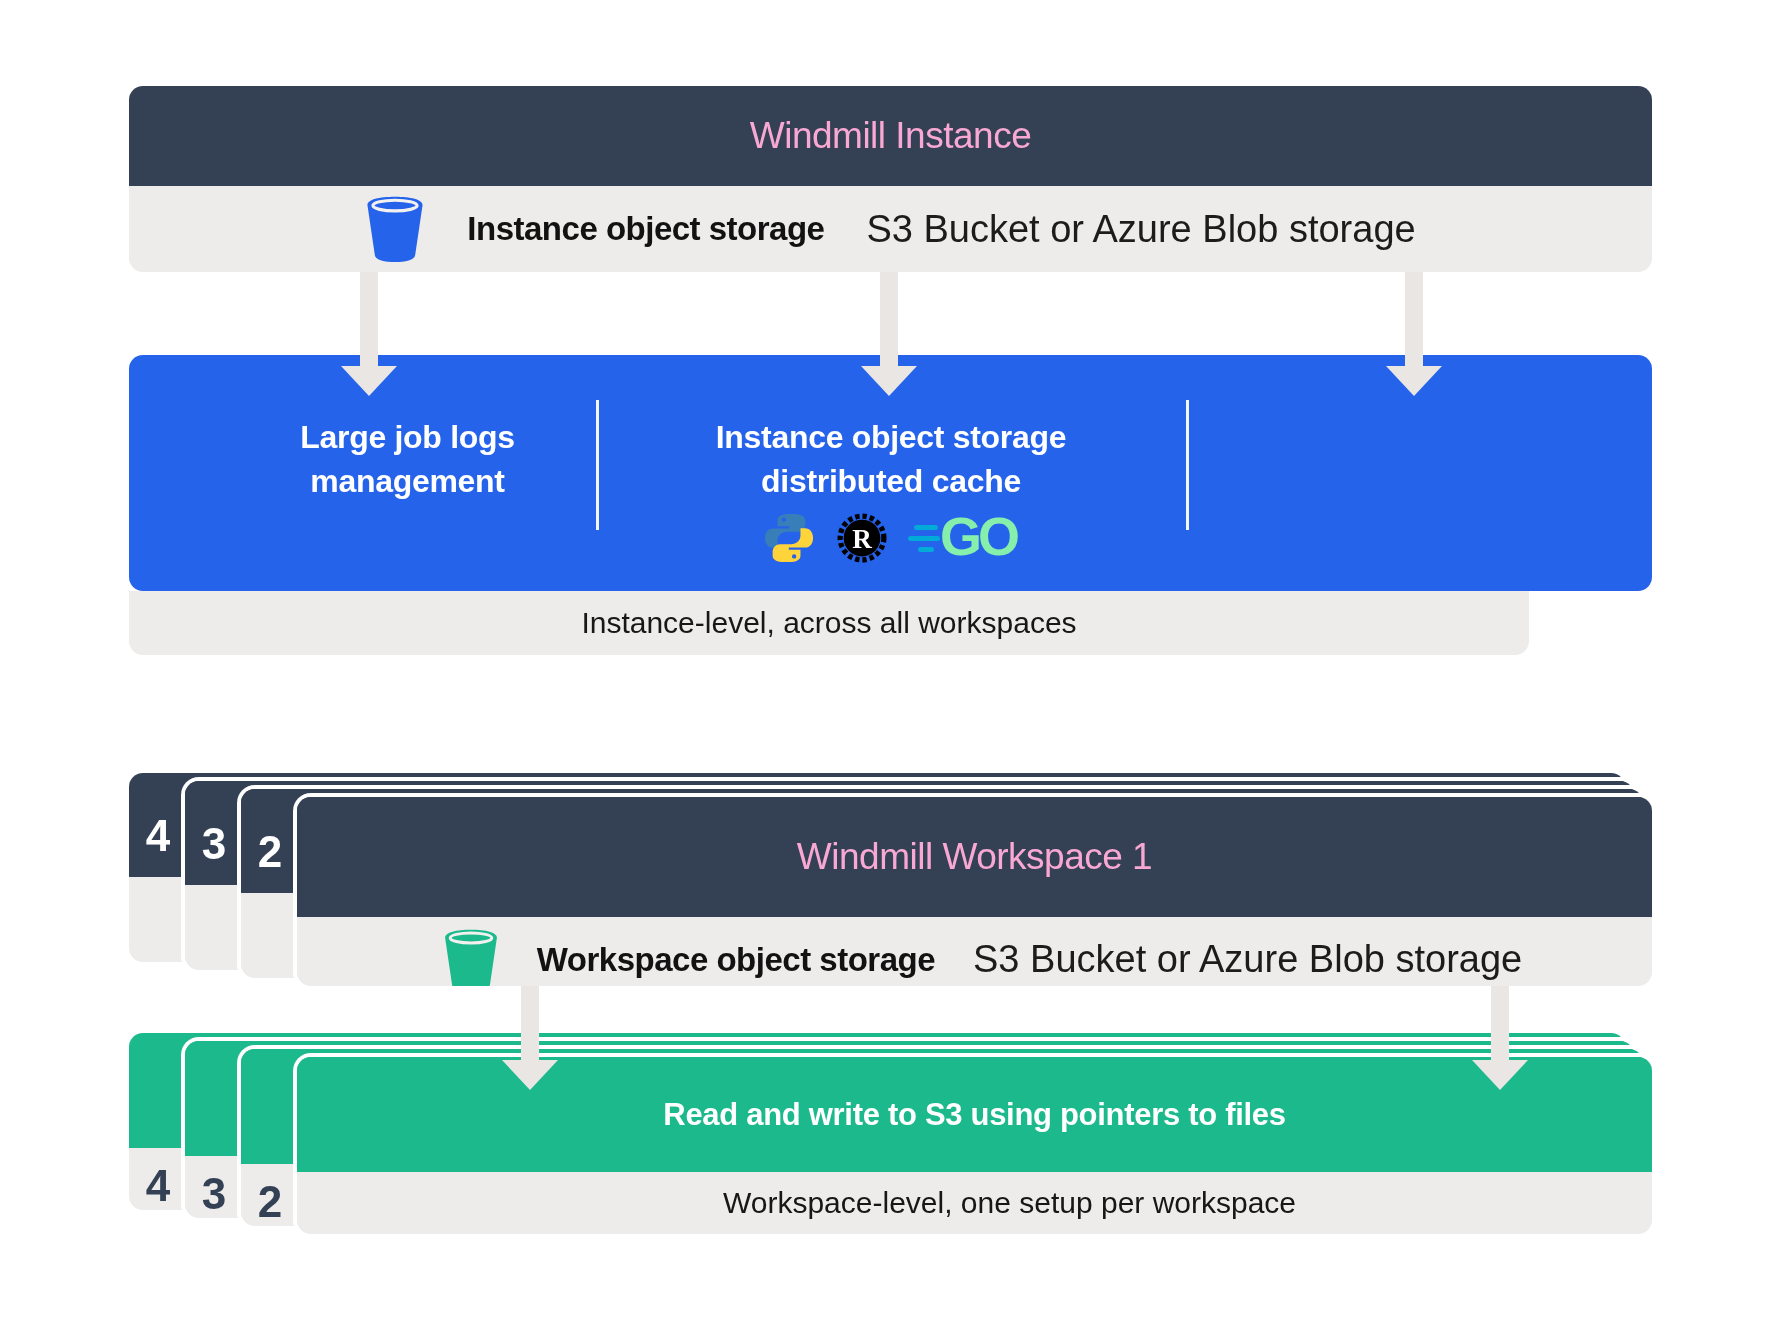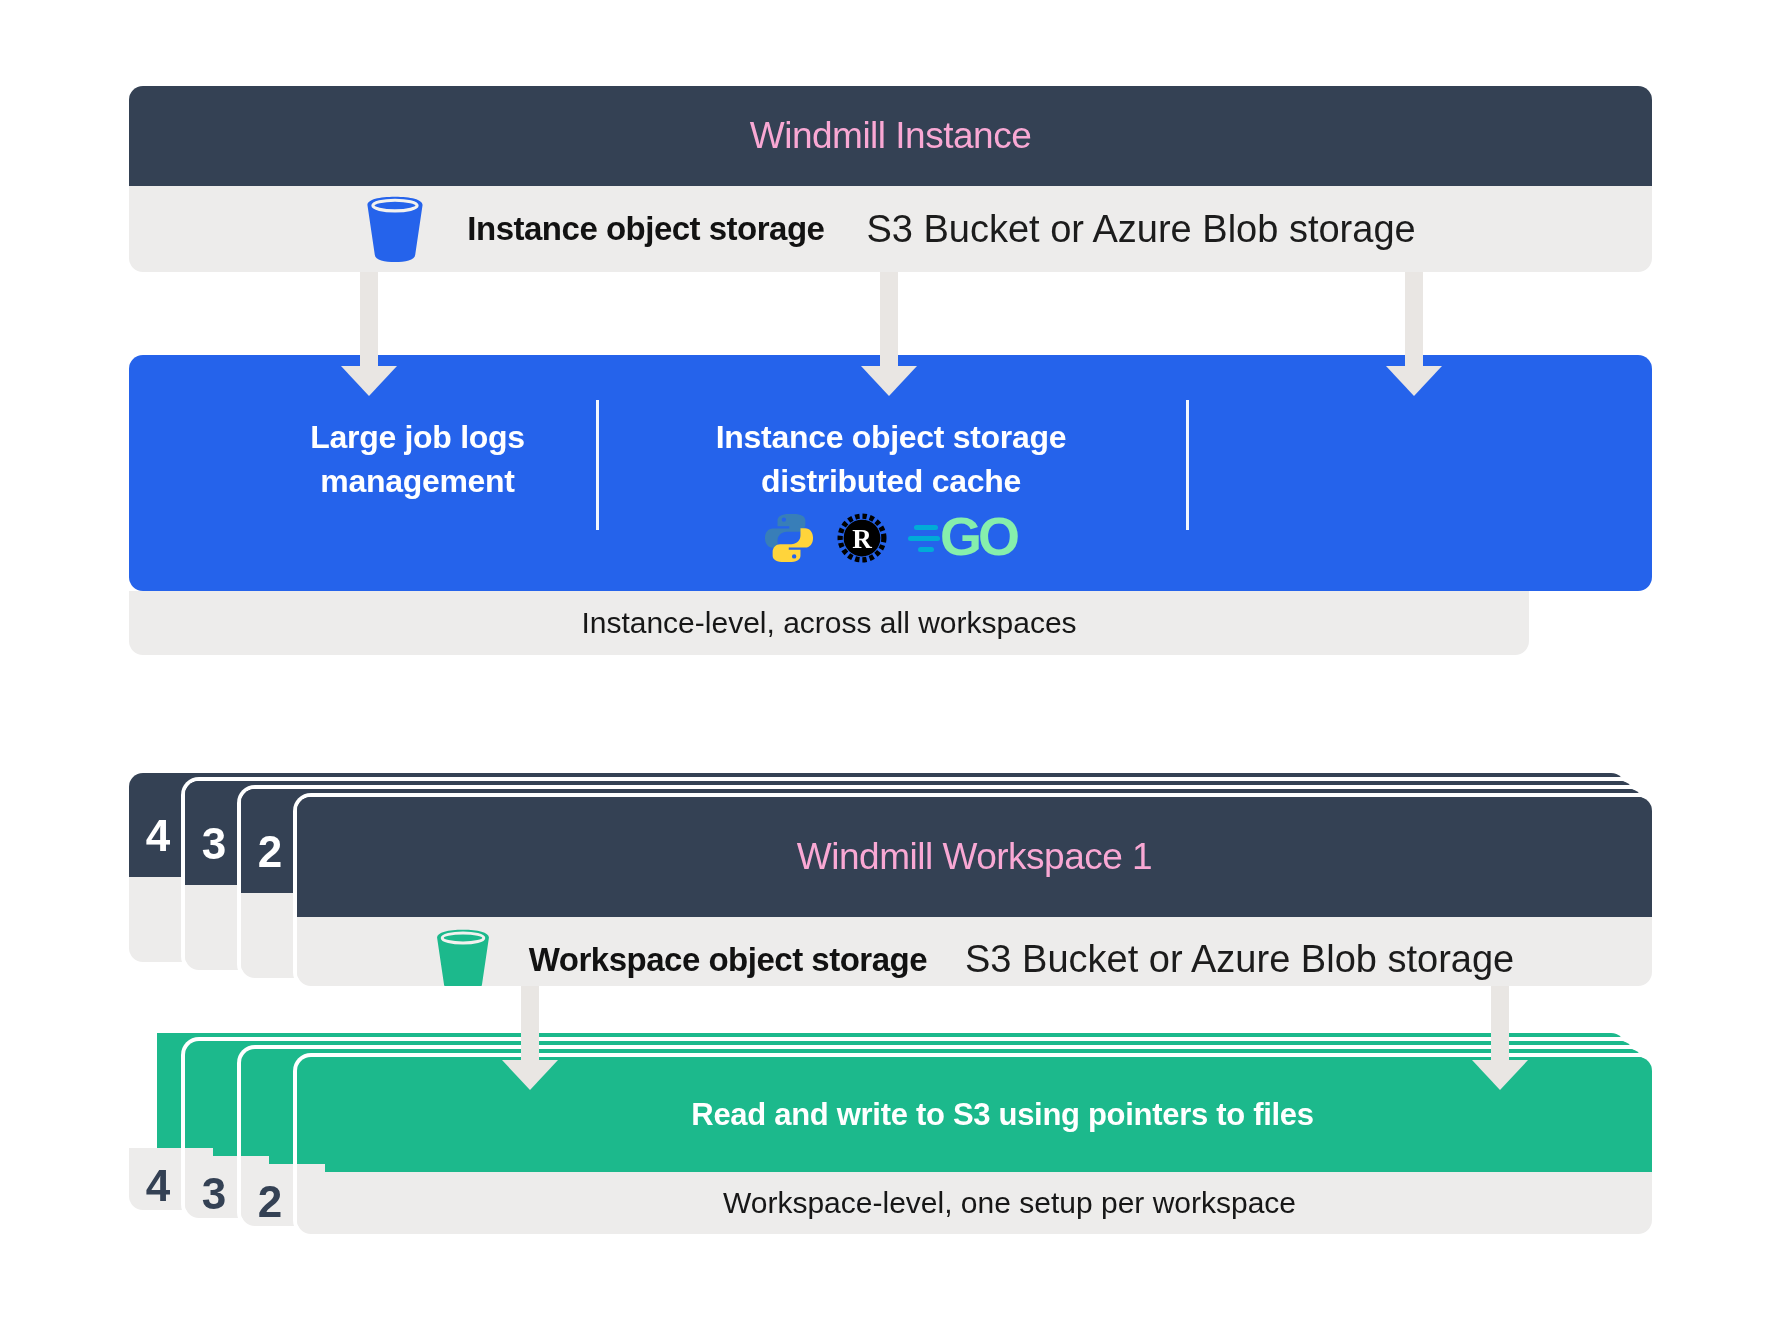--- a/index.html
+++ b/index.html
@@ -29,27 +29,27 @@
     letter-spacing:-0.3px;line-height:44px;}
   .icons-row{left:467px;top:152px;width:590px;height:62px;display:flex;align-items:center;
     justify-content:center;gap:18px;}
   .inst-footer{left:129px;top:591px;width:1400px;height:64px;background:var(--graybar);
     border-radius:0 0 14px 14px;display:flex;align-items:center;justify-content:center;}
   .footer-text{font-size:30px;color:#171717;}
   
   .stack-card{border-radius:14px;overflow:hidden;box-shadow:0 0 0 4px #fff;}
   .sc-dark{width:100%;height:104px;background:var(--slate);}
   .sc-gray{width:100%;height:85px;background:var(--graybar);}
-  .sc-green{width:100%;height:115px;background:var(--green);margin-left:28px;}
+  .sc-green{width:100%;height:115px;background:var(--green);}
   .sc-gray-sm{width:100%;height:62px;background:var(--graybar);}
   .stack-num{position:absolute;left:0;width:58px;text-align:center;font-size:44px;font-weight:700;}
   .num-white{color:#fff;top:38px;}
   .num-dark{color:var(--slate);top:128px;}
   .ws-header-text{height:120px;display:flex;align-items:center;justify-content:center;}
-  .ws-bar{height:85px;display:flex;align-items:center;justify-content:center;gap:38px;}
+  .ws-bar{height:85px;display:flex;align-items:center;justify-content:center;gap:38px;padding-left:8px;}
   .green-action{height:115px;display:flex;align-items:center;justify-content:center;
     color:#fff;font-size:31px;font-weight:700;letter-spacing:-0.3px;}
   .green-footer{height:62px;display:flex;align-items:center;justify-content:center;padding-left:35px;}
   
   .go-icon{position:relative;width:112px;height:58px;}
   .go-line{position:absolute;height:5px;background:#00acd7;border-radius:3px;}
   .go-text{position:absolute;left:32px;top:-4px;font-size:54px;font-weight:800;
     letter-spacing:-4px;color:#86efac;font-style:normal;}
 </style>
 </head>
@@ -74,21 +74,21 @@
   <div class="abs arrow-head" style="left:341px;top:366px;"></div>
   <div class="abs arrow-shaft" style="left:880px;top:272px;height:96px;"></div>
   <div class="abs arrow-head" style="left:861px;top:366px;"></div>
   <div class="abs arrow-shaft" style="left:1405px;top:272px;height:96px;"></div>
   <div class="abs arrow-head" style="left:1386px;top:366px;"></div>
 
   <div class="abs bluebox">
     <div class="abs divider" style="left:467px;"></div>
     <div class="abs divider" style="left:1057px;"></div>
 
-    <div class="abs feature" style="left:12px;width:553px;">
+    <div class="abs feature" style="left:2px;width:553px;">
       <div>Large job logs</div>
       <div>management</div>
     </div>
 
     <div class="abs feature" style="left:467px;width:590px;">
       <div>Instance object storage</div>
       <div>distributed cache</div>
     </div>
 
     <div class="abs icons-row">

